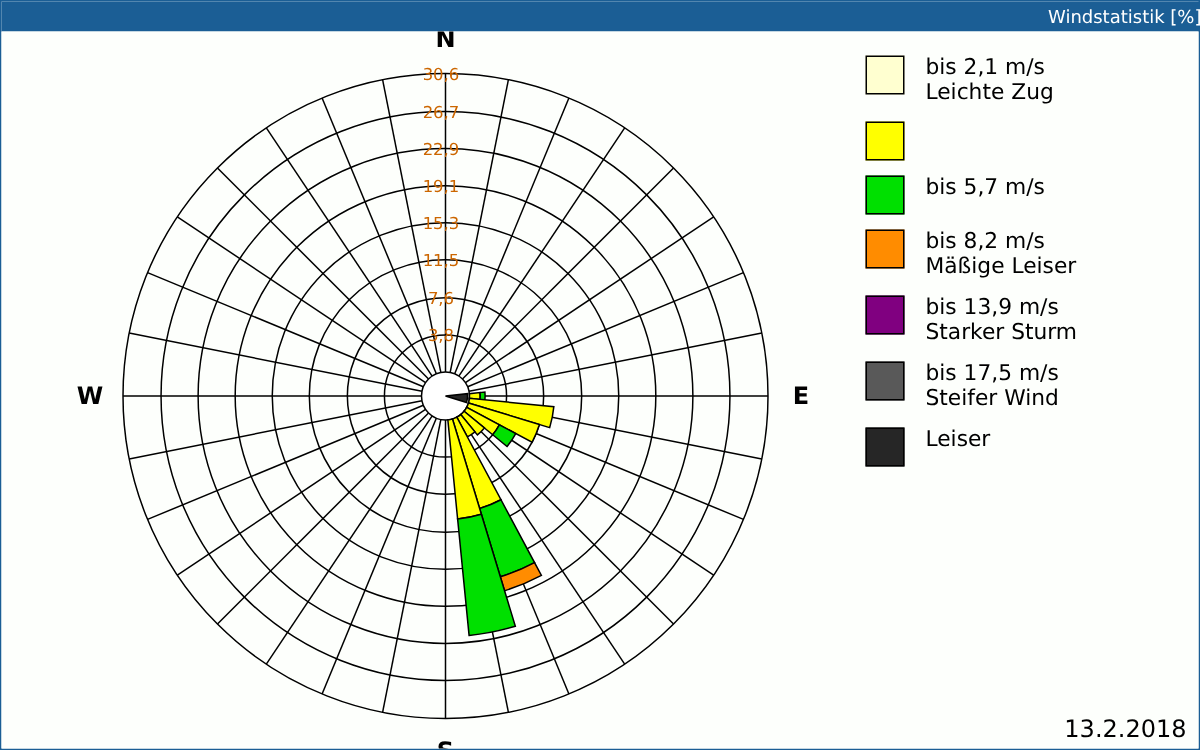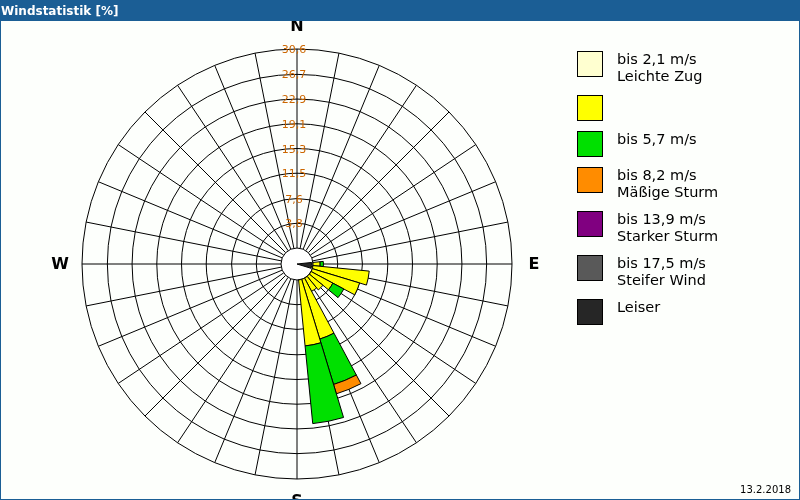--- a/index.html
+++ b/index.html
@@ -12,35 +12,35 @@
     position:relative;width:800px;height:500px;
     box-sizing:border-box;
     border:1px solid #1b5e95;
     background:#fdfffc;
   }
   #titlebar{
     position:absolute;left:0;top:0;width:800px;height:20px;
     background:#1b5e95;
     color:#ffffff;
     font-size:12px;
-    font-weight:bold;
-    display:flex;align-items:center;justify-content:flex-start;
+    font-weight:normal;
+    display:flex;align-items:center;justify-content:flex-end;
     letter-spacing:0px;
   }
   #canvasarea{
     position:absolute;left:0;top:20px;width:798px;height:478px;
     background:#fdfffc;
   }
   svg{display:block;}
   #datestamp{
     position:absolute;right:8px;bottom:4px;
-    font-size:10px;color:#000000;
+    font-size:16px;color:#000000;
   }
   .legend{
-    position:absolute;left:576px;top:50px;width:215px;
+    position:absolute;left:576px;top:36px;width:215px;
   }
   .legrow{
     display:flex;align-items:flex-start;margin-bottom:10px;
   }
   .swatch{
     width:26px;height:26px;flex:0 0 26px;
     border:1px solid #000000;
     margin-right:14px;
     box-sizing:border-box;
   }
@@ -150,21 +150,21 @@
       <div class="legrow">
         <div class="swatch" style="background: rgb(0, 224, 0);"></div>
         <div class="legtext">
           <span>bis 5,7 m/s</span>
         </div>
       </div>
       <div class="legrow">
         <div class="swatch" style="background: rgb(255, 140, 0);"></div>
         <div class="legtext">
           <span>bis 8,2 m/s</span>
-          <span>Mäßige Sturm</span>
+          <span>Mäßige Leiser</span>
         </div>
       </div>
       <div class="legrow">
         <div class="swatch" style="background: rgb(128, 0, 128);"></div>
         <div class="legtext">
           <span>bis 13,9 m/s</span>
           <span>Starker Sturm</span>
         </div>
       </div>
       <div class="legrow">

